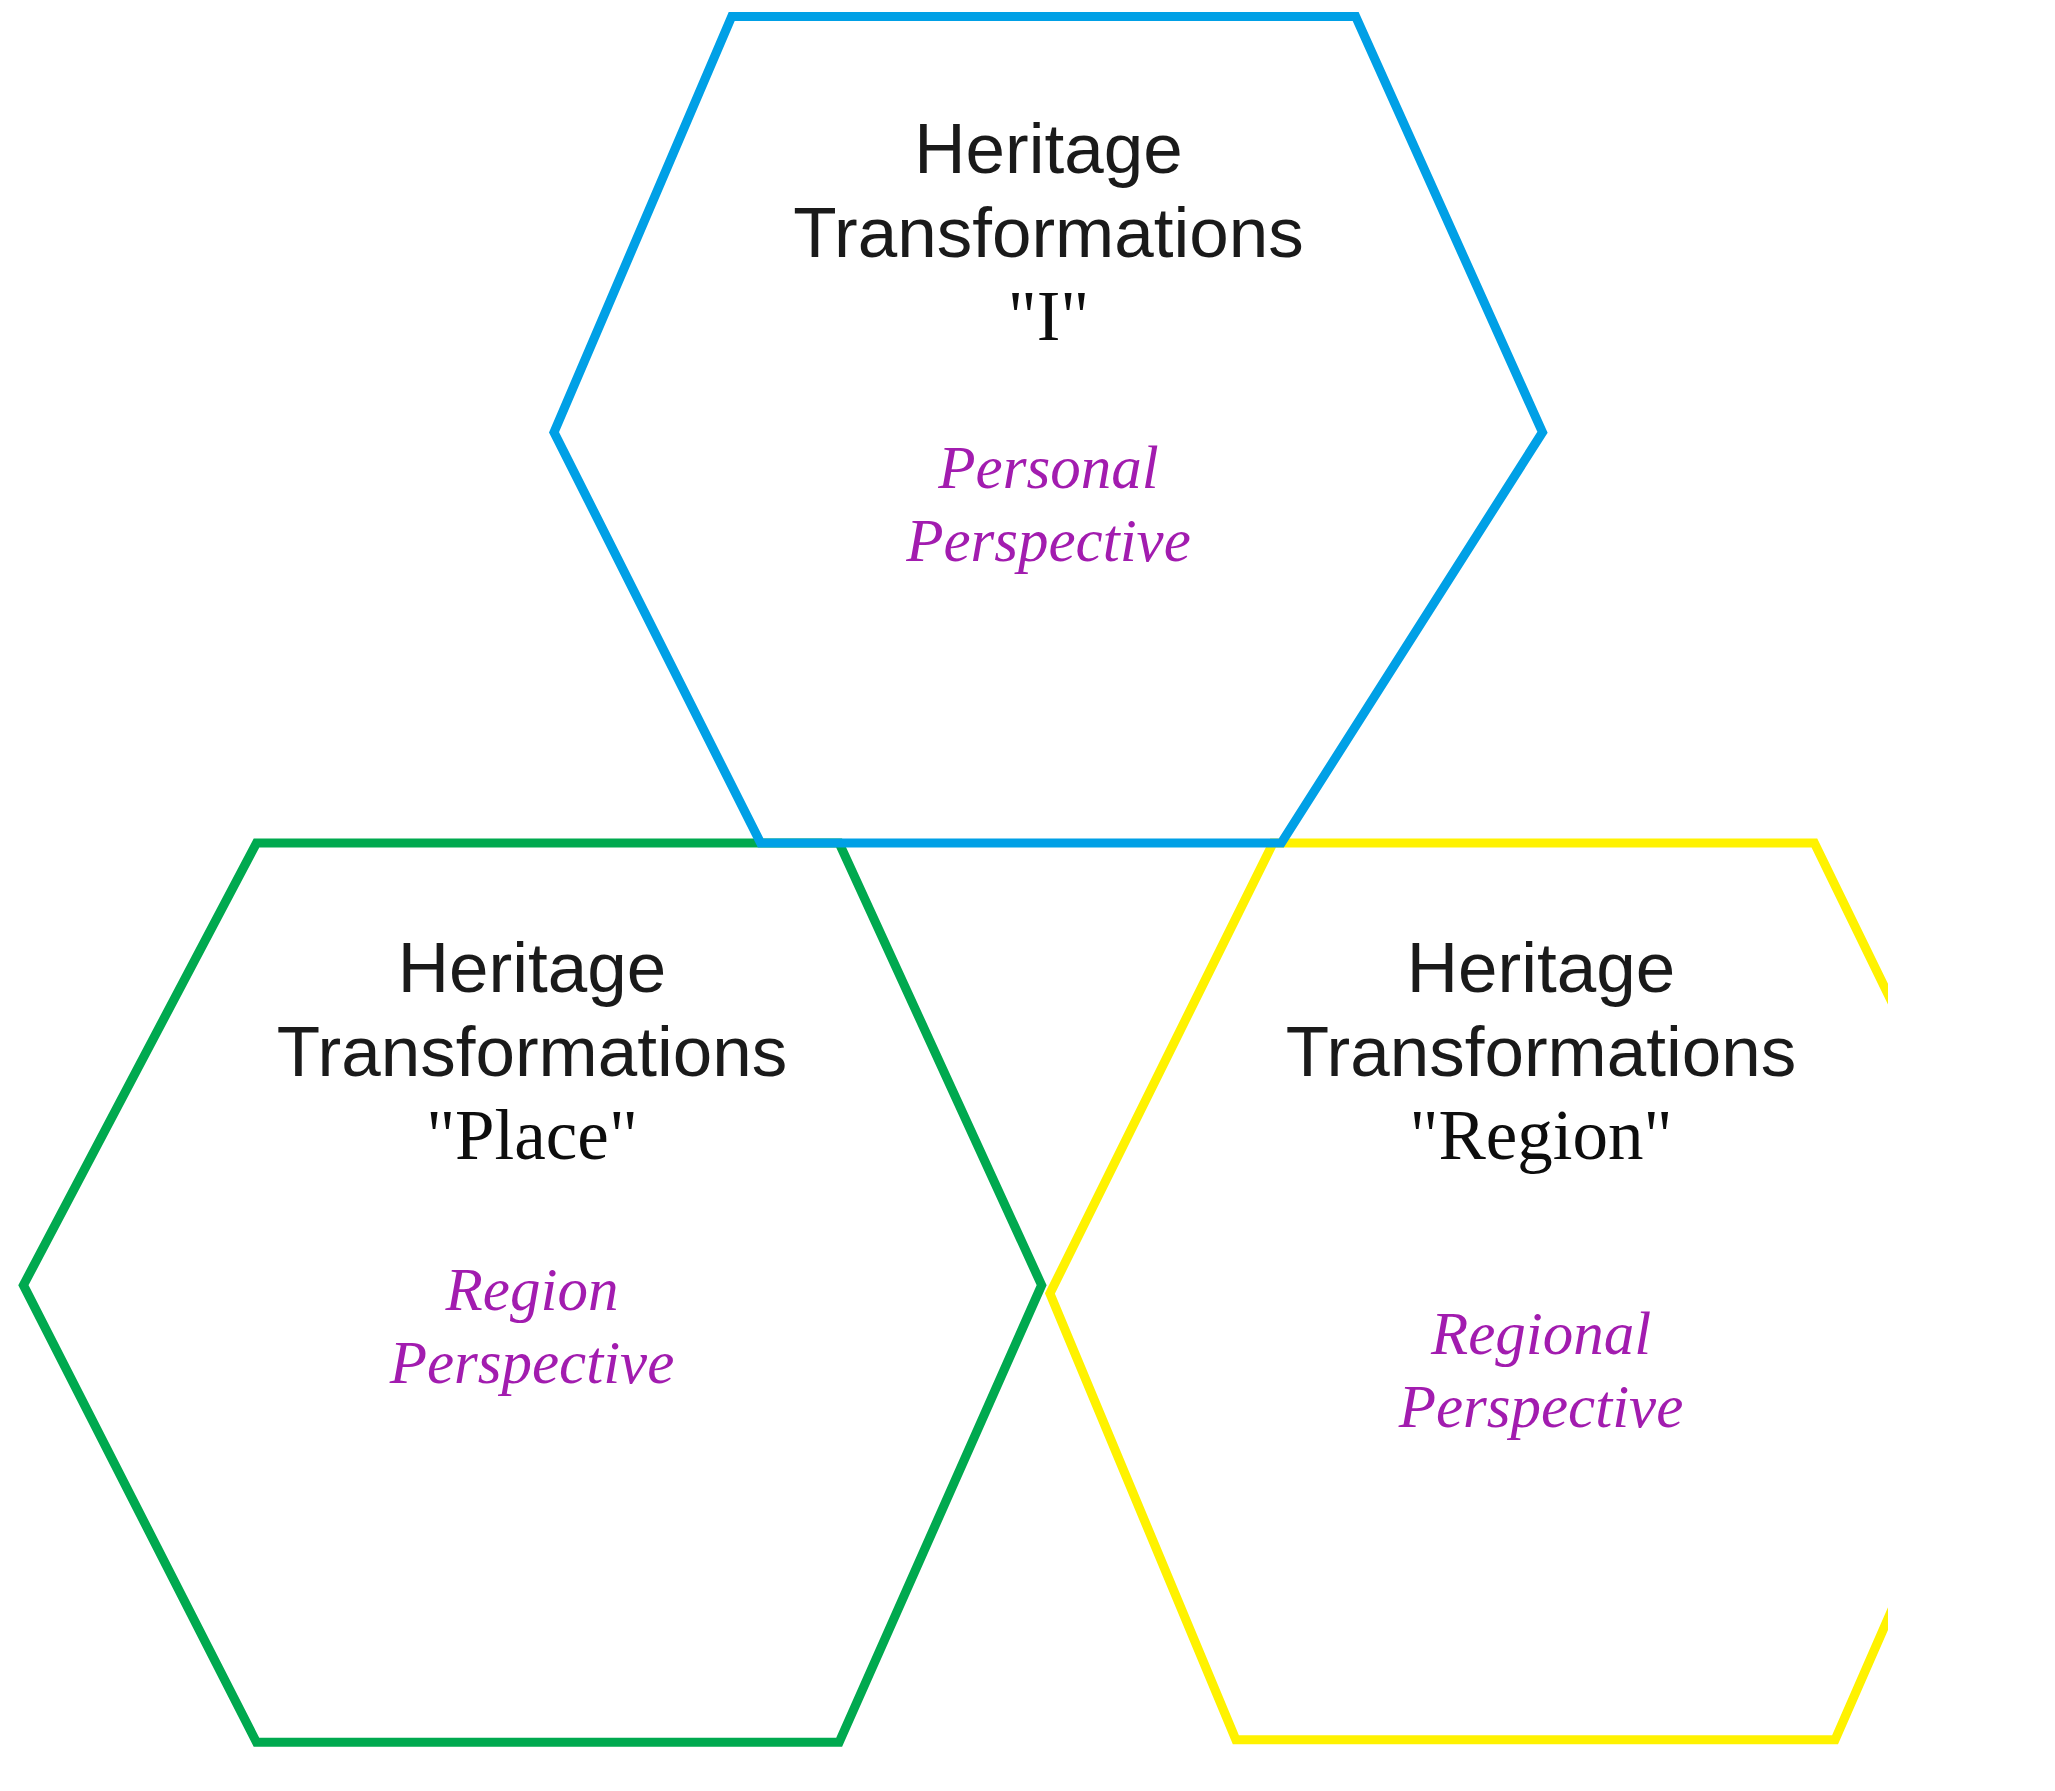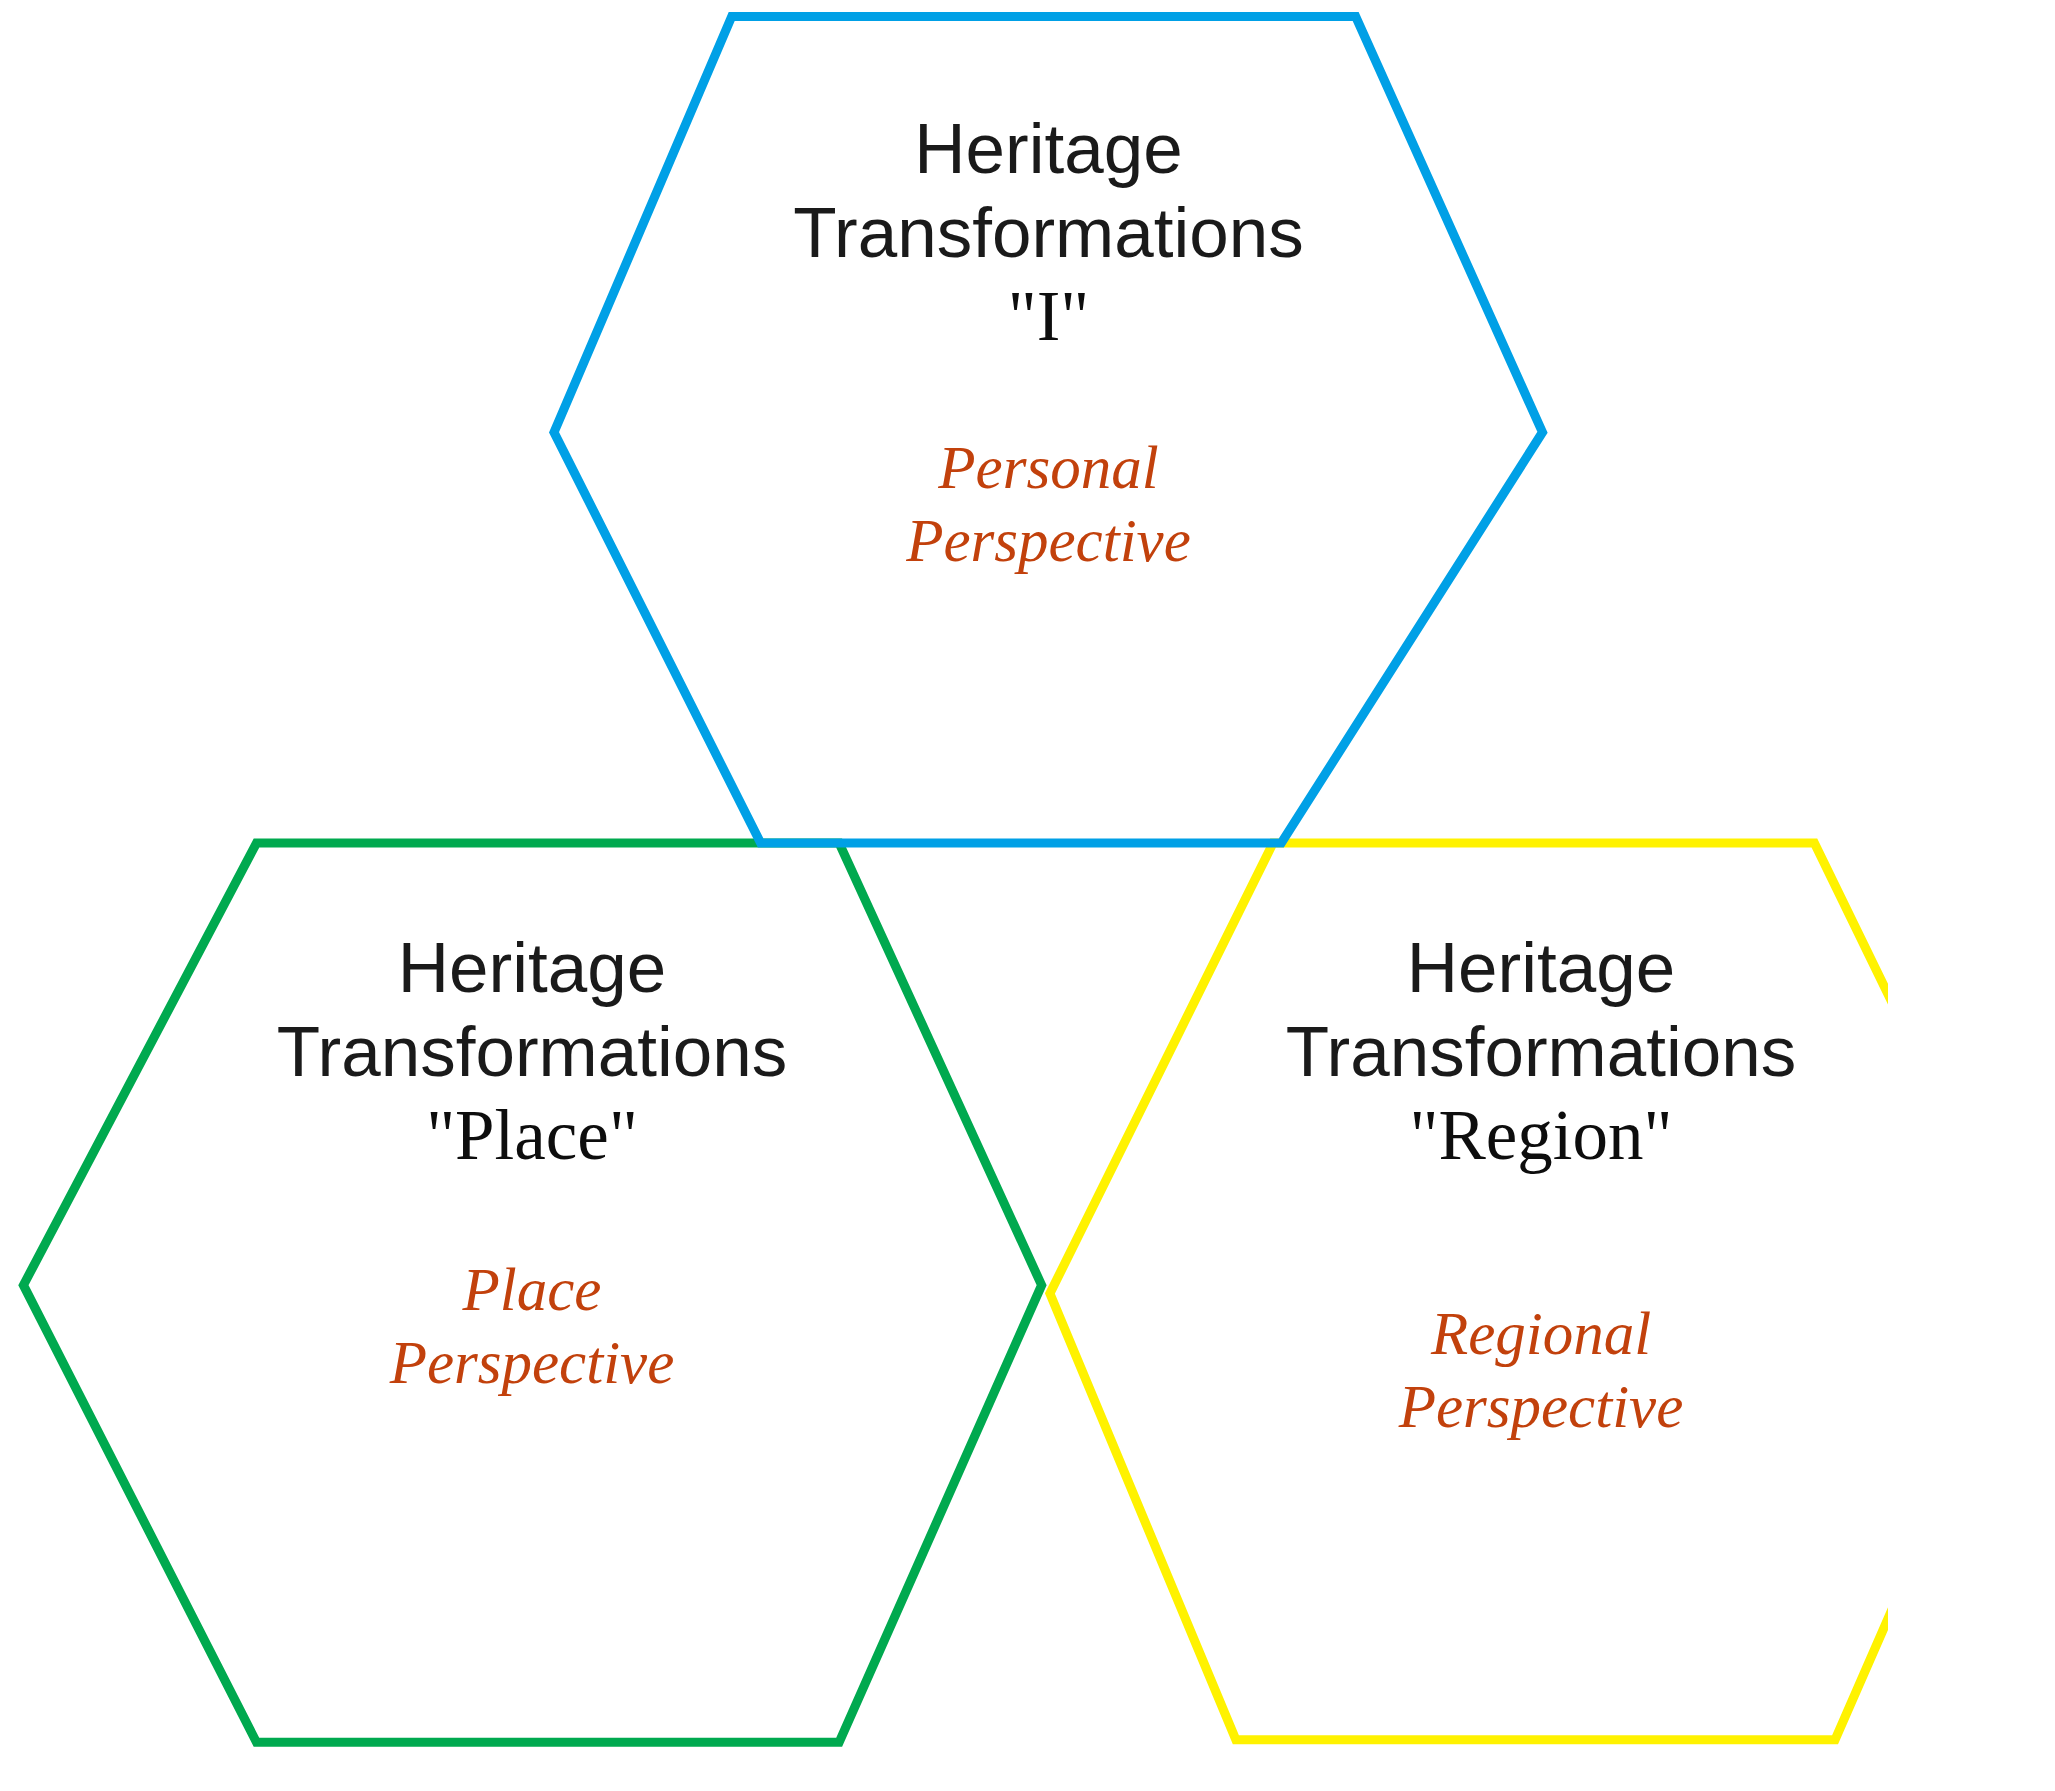--- a/index.html
+++ b/index.html
@@ -42,21 +42,21 @@
     font-size: 71px;
     line-height: 1.18;
     font-weight: 400;
     color: #0d0d0d;
   }
   .hex-sub {
     font-family: "Liberation Serif", serif;
     font-style: italic;
     font-size: 61px;
     line-height: 1.20;
-    color: #c2410c;
+    color: #a21caf;
     white-space: pre-line;
   }
 
   
   #label-i {
     left: 554px;
     top: 107px;
     width: 989px;
   }
   #label-i .hex-sub { margin-top: 73px; }
@@ -96,21 +96,21 @@
 Transformations</div>
     <div class="hex-keyword">"I"</div>
     <div class="hex-sub">Personal
 Perspective</div>
   </div>
 
   <div class="hex-label" id="label-place">
     <div class="hex-title">Heritage
 Transformations</div>
     <div class="hex-keyword">"Place"</div>
-    <div class="hex-sub">Place
+    <div class="hex-sub">Region
 Perspective</div>
   </div>
 
   <div class="hex-label" id="label-region">
     <div class="hex-title">Heritage
 Transformations</div>
     <div class="hex-keyword">"Region"</div>
     <div class="hex-sub">Regional
 Perspective</div>
   </div>

